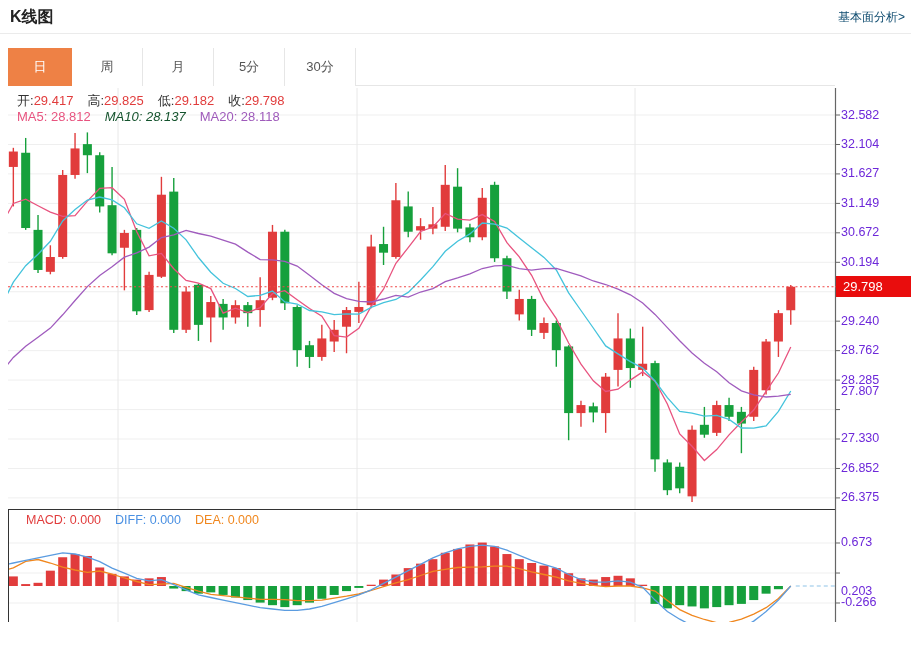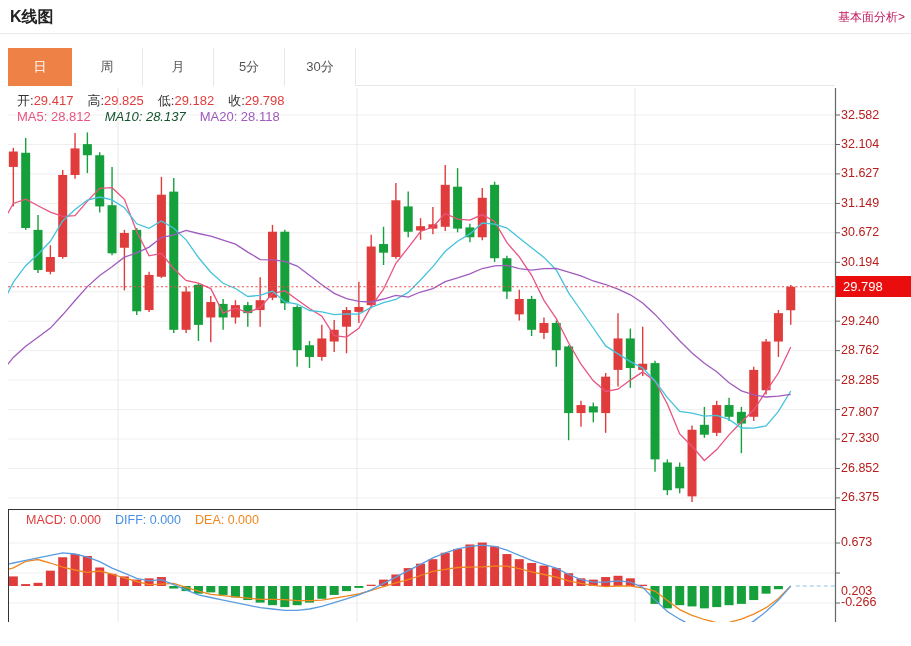--- a/index.html
+++ b/index.html
@@ -1,33 +1,33 @@
 <!DOCTYPE html>
 <html><head>
 <meta charset="utf-8">
 <style>
   html,body{margin:0;padding:0;background:#fff;}
   body{font-family:"Liberation Sans","DejaVu Sans",sans-serif;-webkit-font-smoothing:antialiased;}
   .stage{position:relative;width:911px;height:622px;background:#fff;overflow:hidden;}
   
   .hdr{position:absolute;left:0;top:0;width:911px;height:33px;border-bottom:1px solid #ebebeb;}
   .hdr .title{position:absolute;left:10px;top:7px;font-size:16px;font-weight:bold;color:#222;}
-  .hdr .link{position:absolute;right:6px;top:9px;font-size:12px;color:#be185d;text-decoration:none;cursor:pointer;}
+  .hdr .link{position:absolute;right:6px;top:9px;font-size:12px;color:#0c4a6e;text-decoration:none;cursor:pointer;}
   
   .tabbar{position:absolute;left:8px;top:48px;width:827px;height:38px;display:flex;border-bottom:1px solid #e6e6e6;box-sizing:border-box;}
   .tab{width:71px;height:38px;line-height:38px;text-align:center;font-size:13px;color:#555;background:#fff;border-right:1px solid #e6e6e6;box-sizing:border-box;cursor:pointer;}
   .tab.first{width:64px;}
   .tab.active{background:#ee8145;color:#fff;border-right:none;}
   
   .chart-area{position:absolute;left:0;top:0;width:911px;height:646px;}
   svg.canvas{position:absolute;left:0;top:0;}
   .inforow{position:absolute;font-size:13px;white-space:nowrap;z-index:4;}
   .inforow span{margin-right:14px;}
   .lbl{color:#333;}
-  .axlabel{position:absolute;left:841px;font-size:12.5px;color:#b91c1c;z-index:2;white-space:nowrap;}
+  .axlabel{position:absolute;left:841px;font-size:12.5px;color:#6d28d9;z-index:2;white-space:nowrap;}
   .badge{position:absolute;left:836px;width:75px;height:21px;background:#e90d0d;color:#fff;font-size:13px;line-height:21px;padding-left:7px;box-sizing:border-box;z-index:5;}
 </style>
 </head>
 <body>
 
 <div class="stage">
 
   <div class="hdr">
     <div class="title">K线图</div>
     <a class="link">基本面分析&gt;</a>
@@ -313,21 +313,21 @@
         <div class="axlabel" style="top: 107.5px;">32.582</div>
         <div class="axlabel" style="top: 136.988px;">32.104</div>
         <div class="axlabel" style="top: 166.414px;">31.627</div>
         <div class="axlabel" style="top: 195.902px;">31.149</div>
         <div class="axlabel" style="top: 225.328px;">30.672</div>
         <div class="axlabel" style="top: 254.816px;">30.194</div>
         <div class="axlabel" style="top: 284.242px;">29.717</div>
         <div class="axlabel" style="top: 313.668px;">29.240</div>
         <div class="axlabel" style="top: 343.156px;">28.762</div>
         <div class="axlabel" style="top: 372.582px;">28.285</div>
-        <div class="axlabel" style="top: 405px;">27.807</div>
+        <div class="axlabel" style="top: 384px;">27.807</div>
         <div class="axlabel" style="top: 431.496px;">27.330</div>
         <div class="axlabel" style="top: 460.984px;">26.852</div>
         <div class="axlabel" style="top: 490.41px;">26.375</div>
       </div>
     <div id="macdAxis">
         <div class="axlabel" style="top: 535.495px;">0.673</div>
         <div class="axlabel" style="top: 565.528px; margin-top: 18px;">0.203</div>
         <div class="axlabel" style="top: 595.497px;">-0.266</div>
         <div class="axlabel" style="top: 625.53px;">-0.736</div>
       </div>

